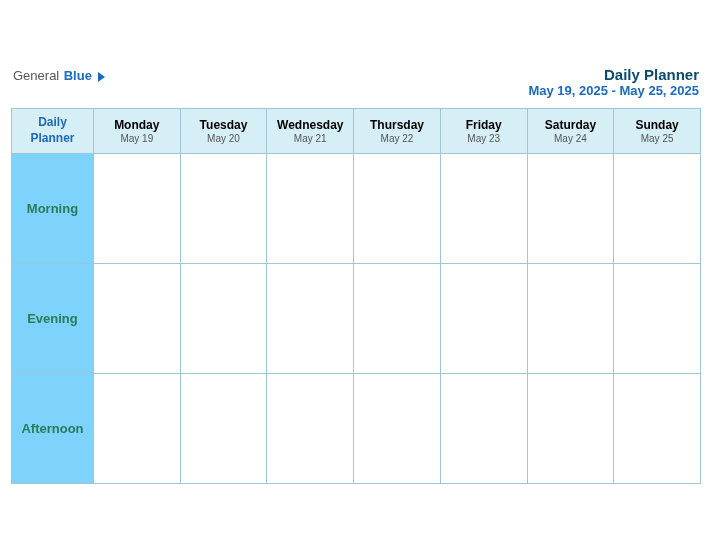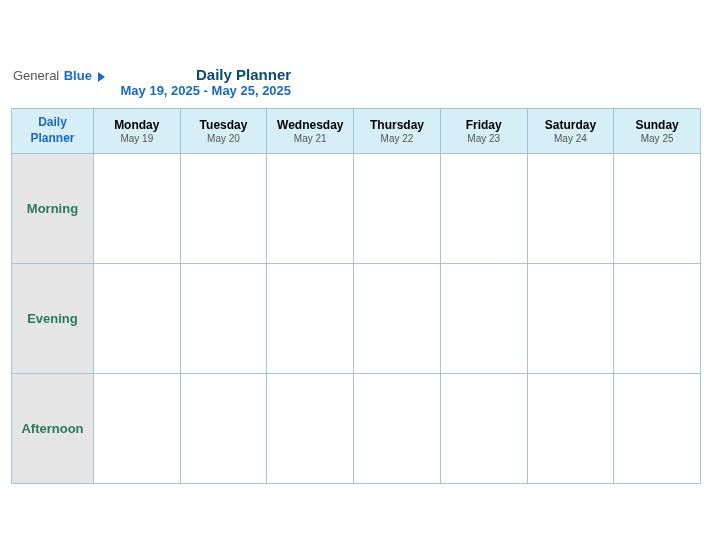--- a/index.html
+++ b/index.html
@@ -12,21 +12,21 @@
       flex-direction: column;
       align-items: center;
       justify-content: center;
     }
     .page-wrapper {
       width: 690px;
       background: #fff;
     }
     .header {
       display: flex;
-      justify-content: flex-start;
+      justify-content: space-between;
       align-items: flex-start;
       margin-bottom: 10px;
       padding: 0 2px;
     }
     .logo-area {
       display: flex;
       flex-direction: column;
       align-items: flex-start;
     }
     .logo-general {
@@ -83,21 +83,21 @@
       font-weight: bold;
       color: #000000;
       line-height: 1.3;
     }
     .col-date {
       font-size: 10px;
       color: #555;
       font-weight: normal;
     }
     .row-label-cell {
-      background-color: #e5e5e5;
+      background-color: #7dd3fc;
       width: 82px;
       font-size: 13px;
       font-weight: bold;
       color: #2a7a5a;
       padding: 10px 4px;
     }
     .content-cell {
       background-color: #fff;
       height: 110px;
       width: calc((690px - 82px) / 7);

